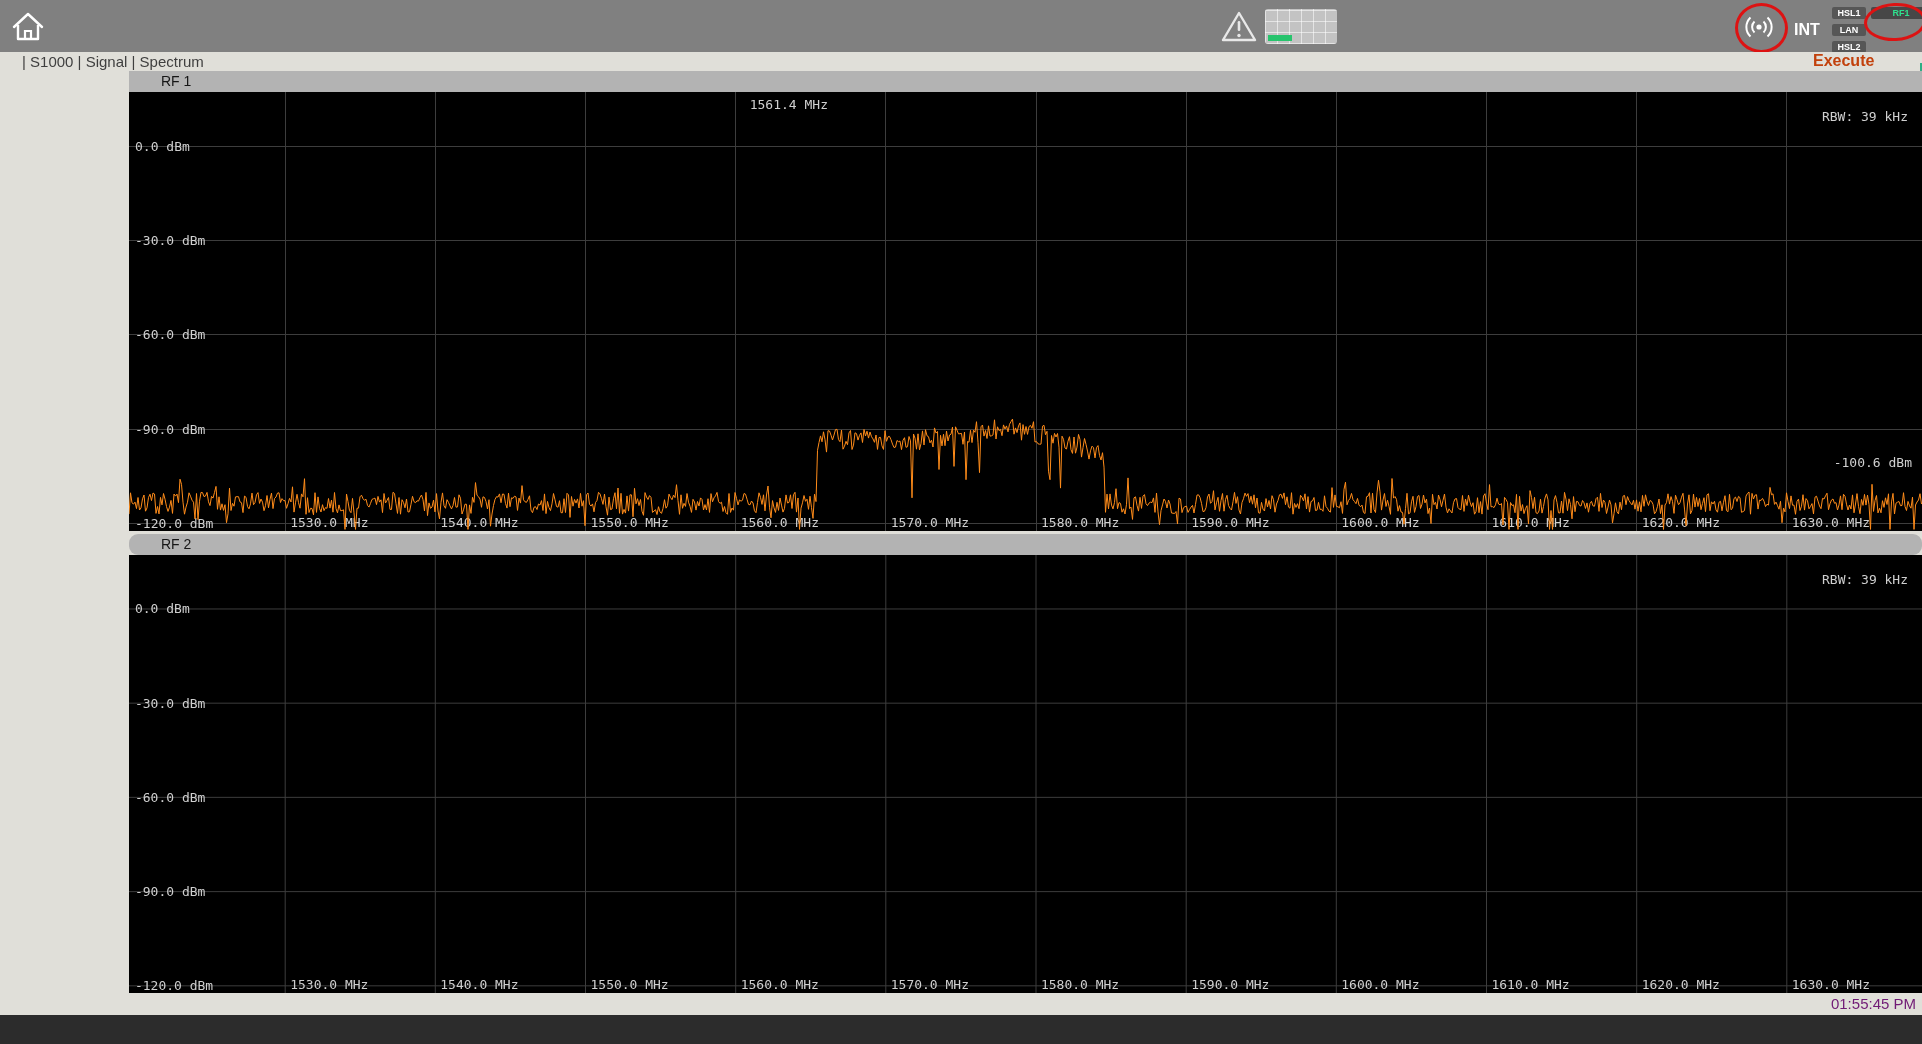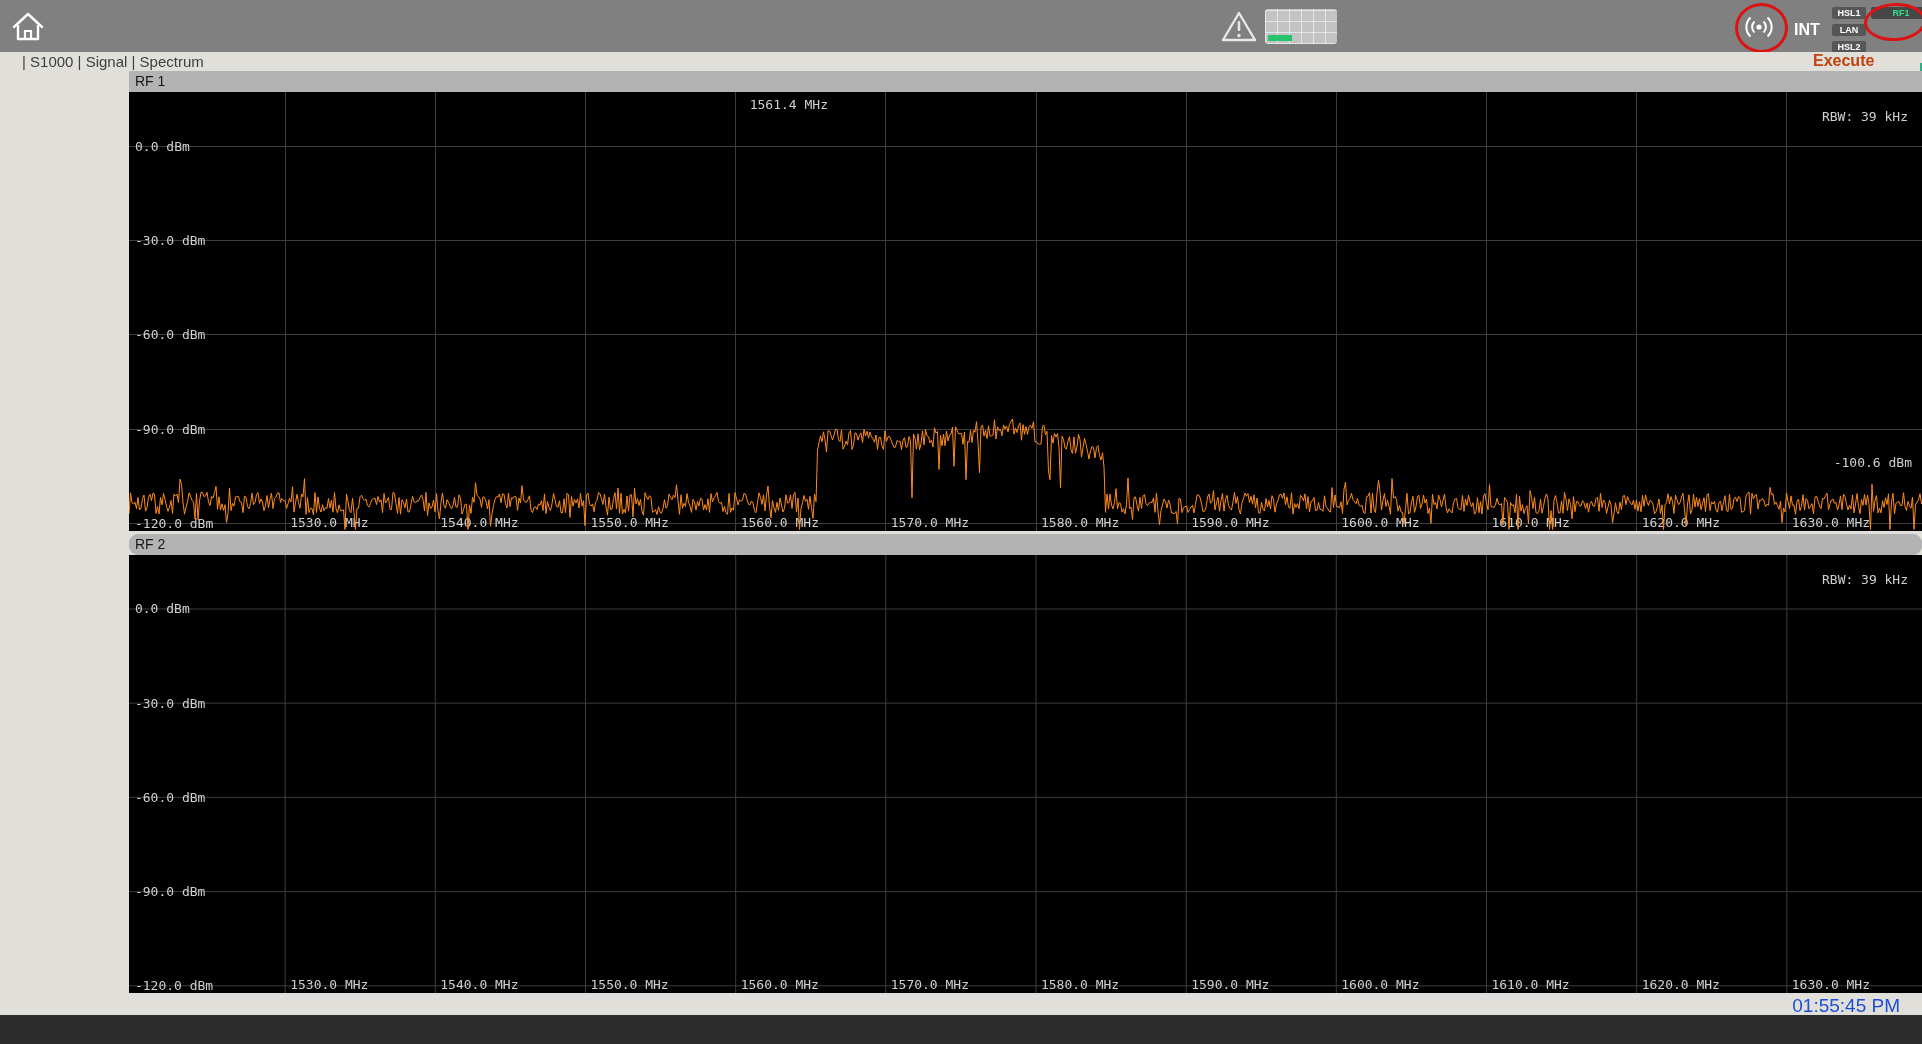--- a/index.html
+++ b/index.html
@@ -34,31 +34,31 @@
   
   .subbar{position:absolute;left:0;top:52px;width:1920px;height:19px;background:#e0dfd9;}
   .breadcrumb{position:absolute;left:22px;top:1px;font-size:15px;color:#3f3f3f;white-space:nowrap;}
   .execute{position:absolute;left:1813px;top:0px;font-size:16px;font-weight:bold;color:#c2410c;cursor:pointer;}
 
   
   .sidebar{position:absolute;left:0;top:71px;width:129px;height:922px;background:#e0dfd9;}
 
   
   .panel-title{position:absolute;left:129px;width:1793px;height:21px;background:#b3b3b3;
-               font-size:14px;font-weight:500;color:#161616;line-height:21px;padding-left:6px;
+               font-size:14px;font-weight:500;color:#161616;line-height:21px;padding-left:32px;
                box-sizing:border-box;}
   .pt1{top:71px;} .pt2{top:534px;border-radius:9px;}
   .plot{position:absolute;left:129px;width:1793px;background:#000;}
   .plot1{top:92px;height:439px;} .plot2{top:555px;height:438px;}
   .plot svg{display:block;width:100%;height:100%;}
   .plot svg text{font-family:"DejaVu Sans Mono",monospace;font-size:13px;fill:#cfcfcf;}
 
   
   .bottombar{position:absolute;left:0;top:993px;width:1922px;height:22px;background:#e0dfd9;}
-  .time{position:absolute;right:22px;top:2px;font-size:19px;color:#1d4ed8;}
+  .time{position:absolute;right:6px;top:2px;font-size:15px;color:#701a75;}
   .taskbar{position:absolute;left:0;top:1015px;width:1922px;height:29px;background:#2c2c2c;}
 </style>
 </head>
 <body>
 
 <div class="screen">
 
   <div class="topbar">
     <div class="home-btn">
       <span>

